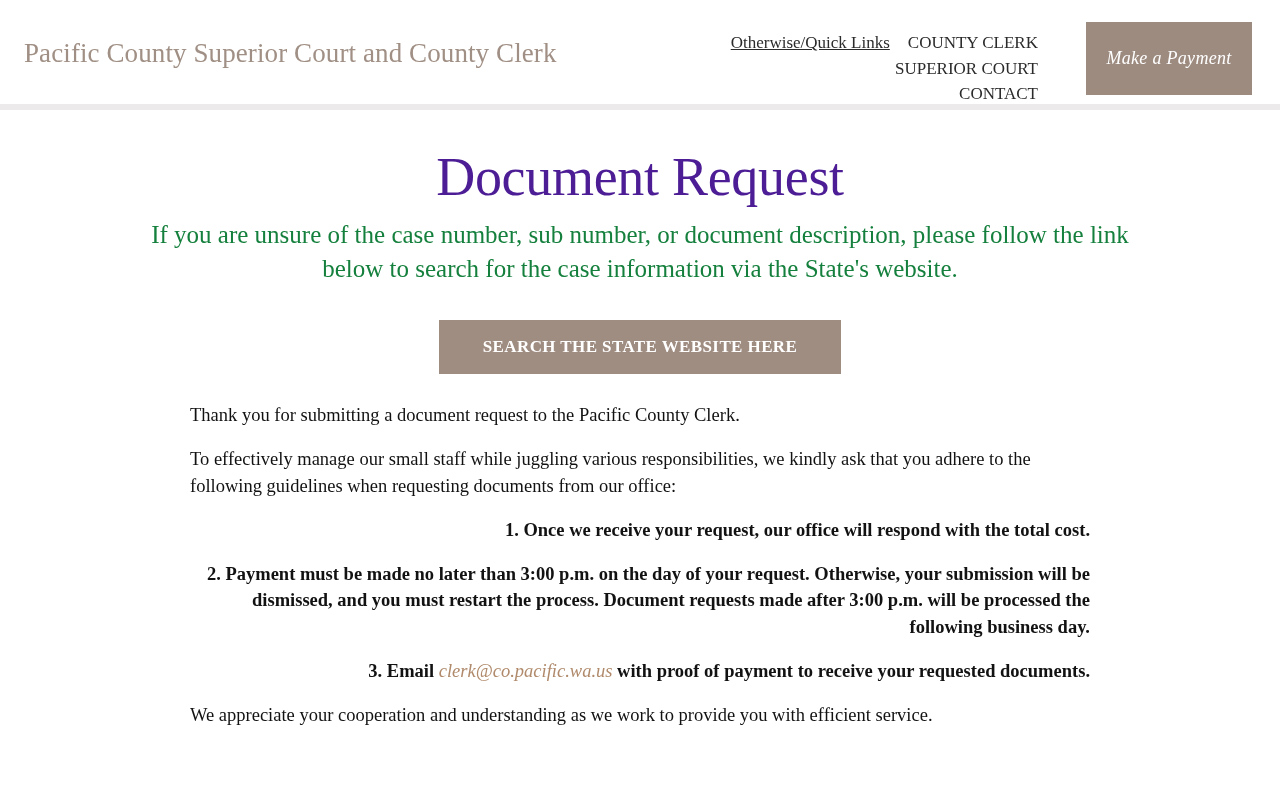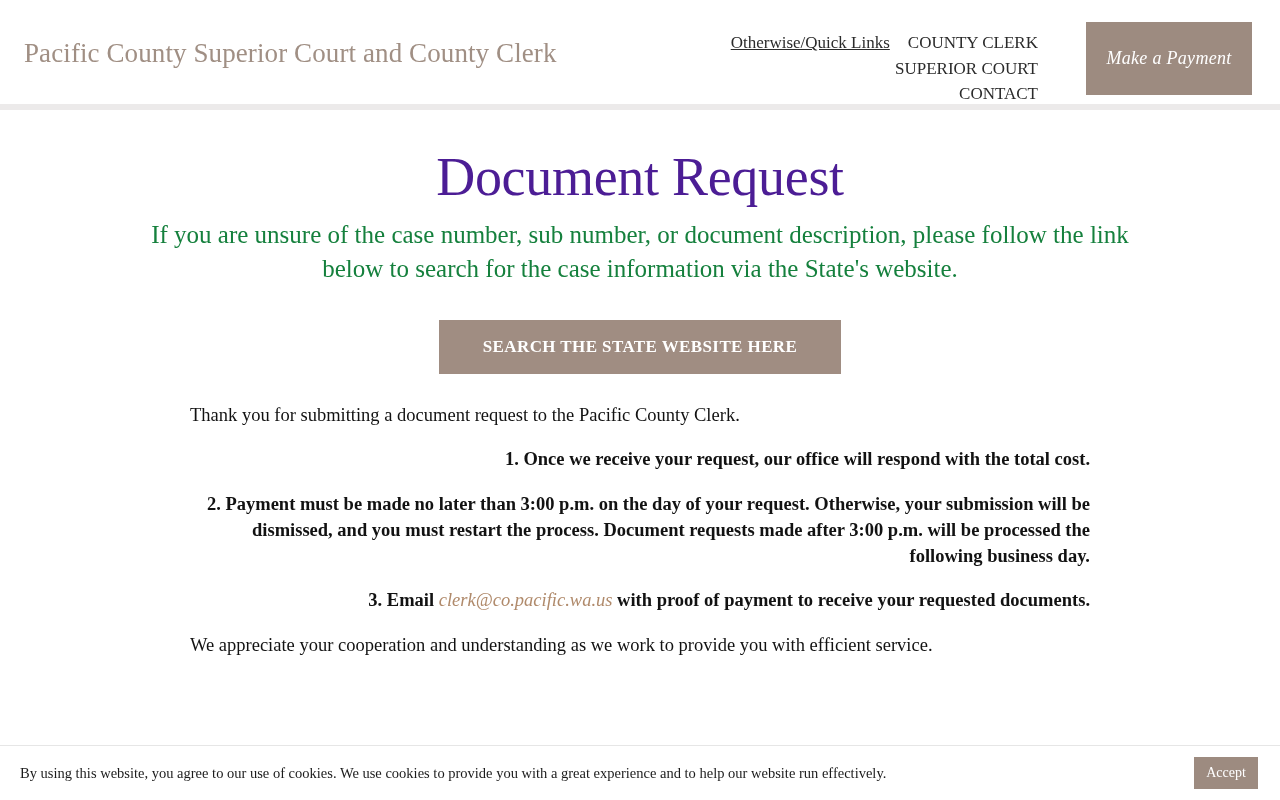--- a/index.html
+++ b/index.html
@@ -196,25 +196,22 @@
   <div class="main">
     <h1 class="title">Document Request</h1>
     <div class="subtitle">If you are unsure of the case number, sub number, or document description, please follow the link below to search for the case information via the State's website.</div>
 
     <div class="cta-wrap">
       <div class="cta-btn">SEARCH THE STATE WEBSITE HERE</div>
     </div>
 
     <div class="body-copy">
       <p>Thank you for submitting a document request to the Pacific County Clerk.</p>
+      <p>To effectively manage our small staff while juggling various responsibilities, we kindly ask that you adhere to the following guidelines when requesting documents from our office:</p>
       <p class="bold">1.  Once we receive your request, our office will respond with the total cost.</p>
       <p class="bold">2.  Payment must be made no later than 3:00 p.m. on the day of your request.  Otherwise, your submission will be dismissed, and you must restart the process.  Document requests made after 3:00 p.m. will be processed the following business day.</p>
       <p class="bold"><span>3.  Email </span><a href="#" class="email-link">clerk@co.pacific.wa.us</a><span> with proof of payment to receive your requested documents.</span></p>
       <p>We appreciate your cooperation and understanding as we work to provide you with efficient service.</p>
     </div>
   </div>
 
-  <div class="cookie-bar">
-    <div class="cookie-text">By using this website, you agree to our use of cookies. We use cookies to provide you with a great experience and to help our website run effectively.</div>
-    <button class="cookie-accept">Accept</button>
-  </div>
 
 </div>
 
 </body></html>

